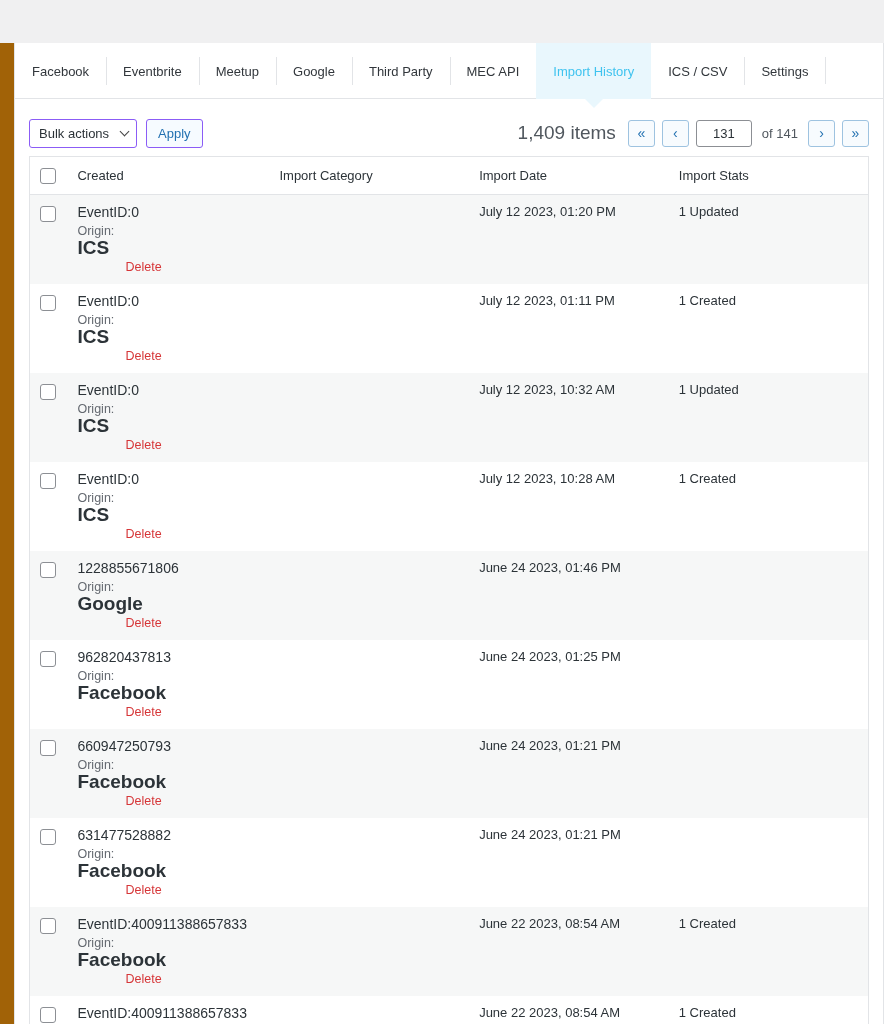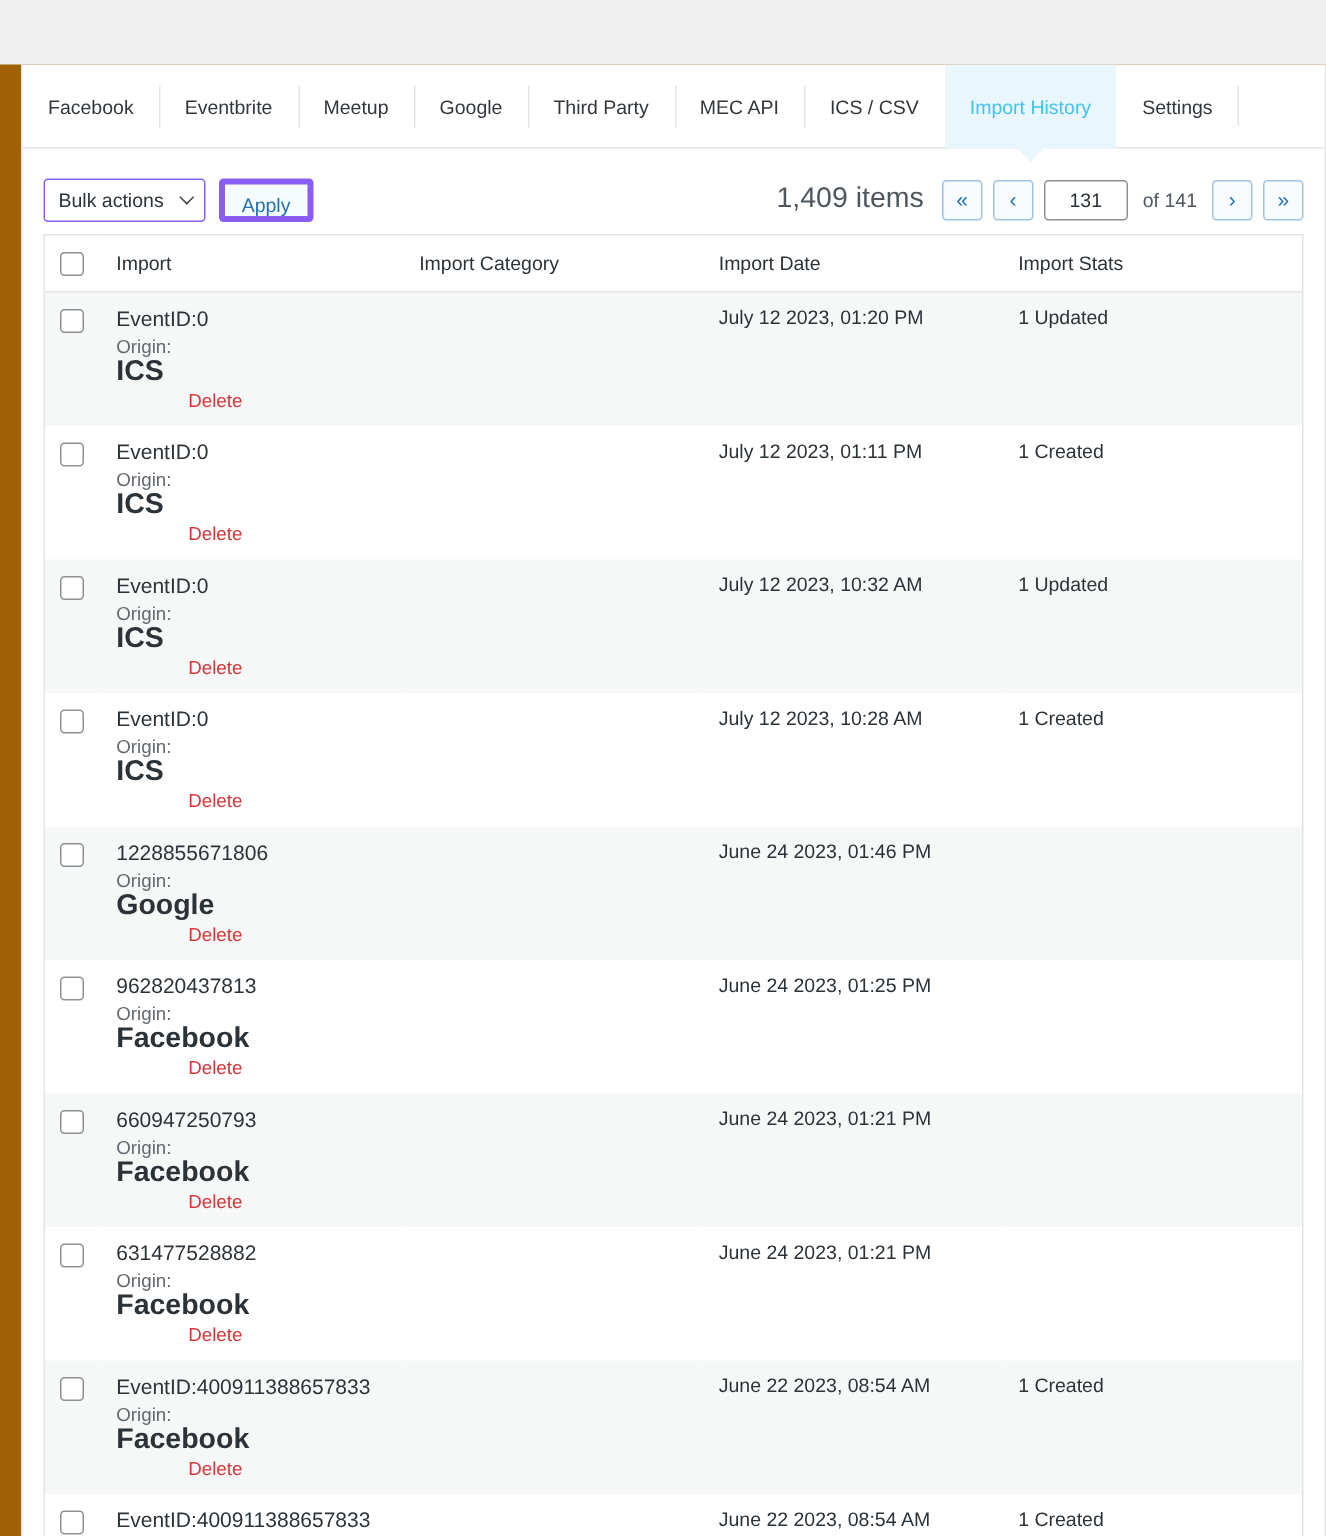--- a/index.html
+++ b/index.html
@@ -122,21 +122,21 @@
     height: 7px;
     margin-top: -5px;
     border-right: 1.6px solid #444;
     border-bottom: 1.6px solid #444;
     transform: rotate(45deg);
   }
 
   .btn-secondary {
     height: 29px;
     padding: 0 11px;
-    border: 4px solid #8b5cf6;
+    border: 1px solid #8b5cf6;
     border-radius: 3px;
     background: #f6fbff;
     color: #2271b1;
     font-size: 13px;
     font-family: "Liberation Sans", sans-serif;
     cursor: pointer;
     line-height: 27px;
   }
 
   .items-count {
@@ -284,26 +284,26 @@
           </a>
           <a class="tab">
             <span>Google</span>
           </a>
           <a class="tab">
             <span>Third Party</span>
           </a>
           <a class="tab">
             <span>MEC API</span>
           </a>
-          <a class="tab">
-            <span>ICS / CSV</span>
-          </a>
           <a class="tab active">
             <span>Import History</span>
             <span class="arrow"></span>
+          </a>
+          <a class="tab">
+            <span>ICS / CSV</span>
           </a>
           <a class="tab">
             <span>Settings</span>
           </a>
         </div>
       <div class="tab-trailing-sep"></div>
     </nav>
 
     <div class="tablenav top">
       <div class="tn-left">
@@ -332,21 +332,21 @@
             <col class="c-imp">
             <col class="c-cat">
             <col class="c-date">
             <col class="c-stat">
         </colgroup>
         <thead>
           <tr>
             <th>
               <input type="checkbox" class="cbx" style="">
             </th>
-            <th>Import</th>
+            <th>Created</th>
             <th>Import Category</th>
             <th>Import Date</th>
             <th>Import Stats</th>
           </tr>
         </thead>
         <tbody id="table-body">
             <tr class="alt">
               <td class="cb-cell"><input type="checkbox" class="cbx" style=""></td>
               <td>
                 <div class="imp-title">EventID:0</div>

